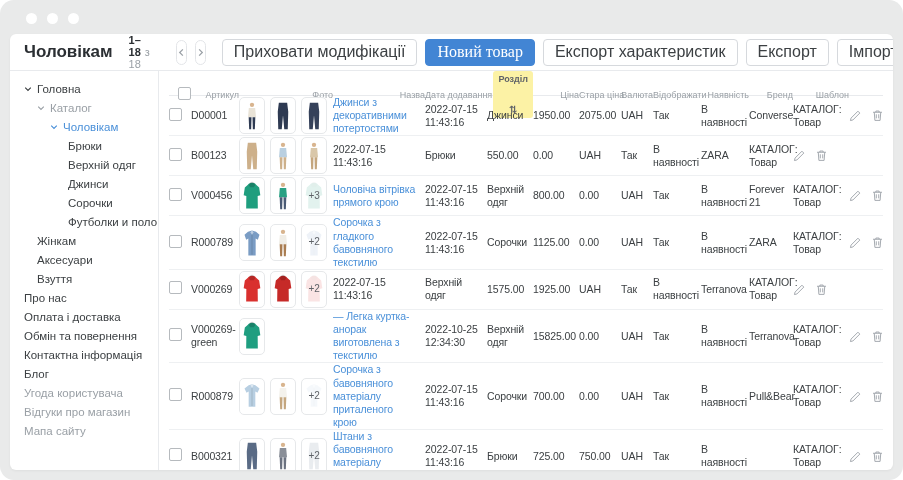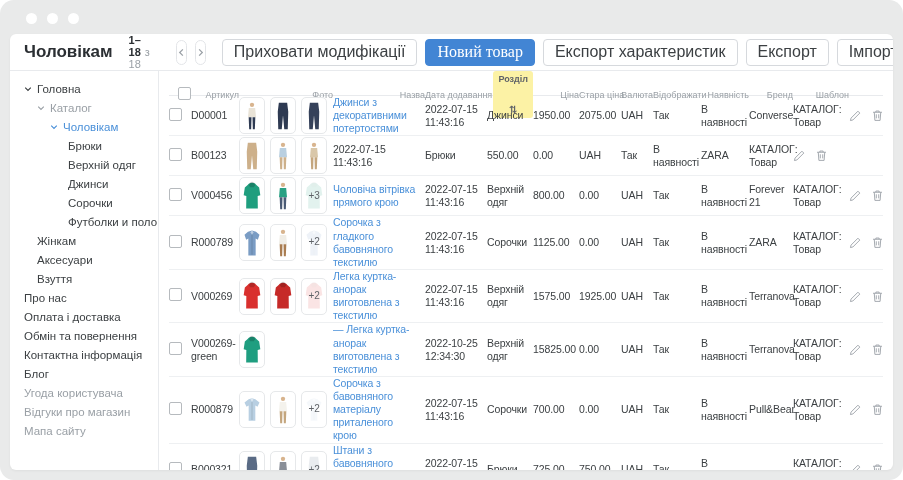--- a/index.html
+++ b/index.html
@@ -411,21 +411,20 @@
                 <span class="thumb">
                   <span class="ghost">
                     <svg width="20" height="30" viewBox="0 0 24 34">
                       <path d="M12 1c-2.6 0-4.3 1.2-4.9 2.6L3.4 6.8 2 16l3.2 1-.2 15h14l-.2-15 3.2-1-1.4-9.2-3.7-3.2C16.3 2.2 14.6 1 12 1Z" fill="#d9302e"></path>
                       <path d="M8.5 4a3.5 4.2 0 0 1 7 0l-1.2 2.4h-4.6Z" fill="#000" opacity=".18"></path>
                     </svg>
                   </span>
                   <span class="plus">+2</span>
                 </span>
               </div>
-    <div class="cell c-name"><a>Легка куртка-анорак виготовлена з текстилю</a></div>
     <div class="cell c-date">2022-07-15 11:43:16</div>
     <div class="cell c-section">Верхній одяг</div>
     <div class="cell c-price">1575.00</div>
     <div class="cell c-old">1925.00</div>
     <div class="cell c-cur">UAH</div>
     <div class="cell c-disp">Так</div>
     <div class="cell c-avail">В наявності</div>
     <div class="cell c-brand">Terranova</div>
     <div class="cell c-tpl">КАТАЛОГ: Товар</div>
     <div class="cell c-actions">

